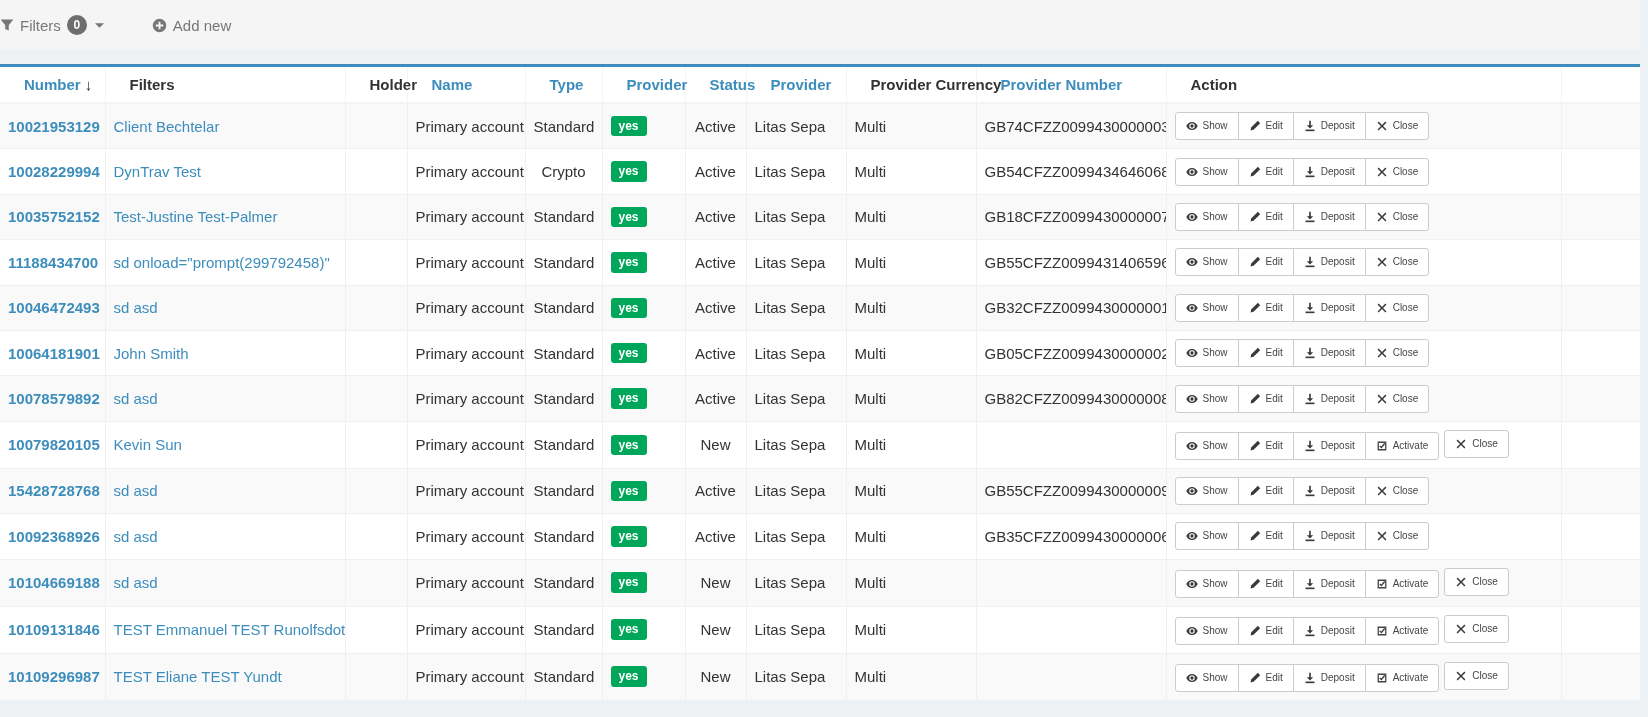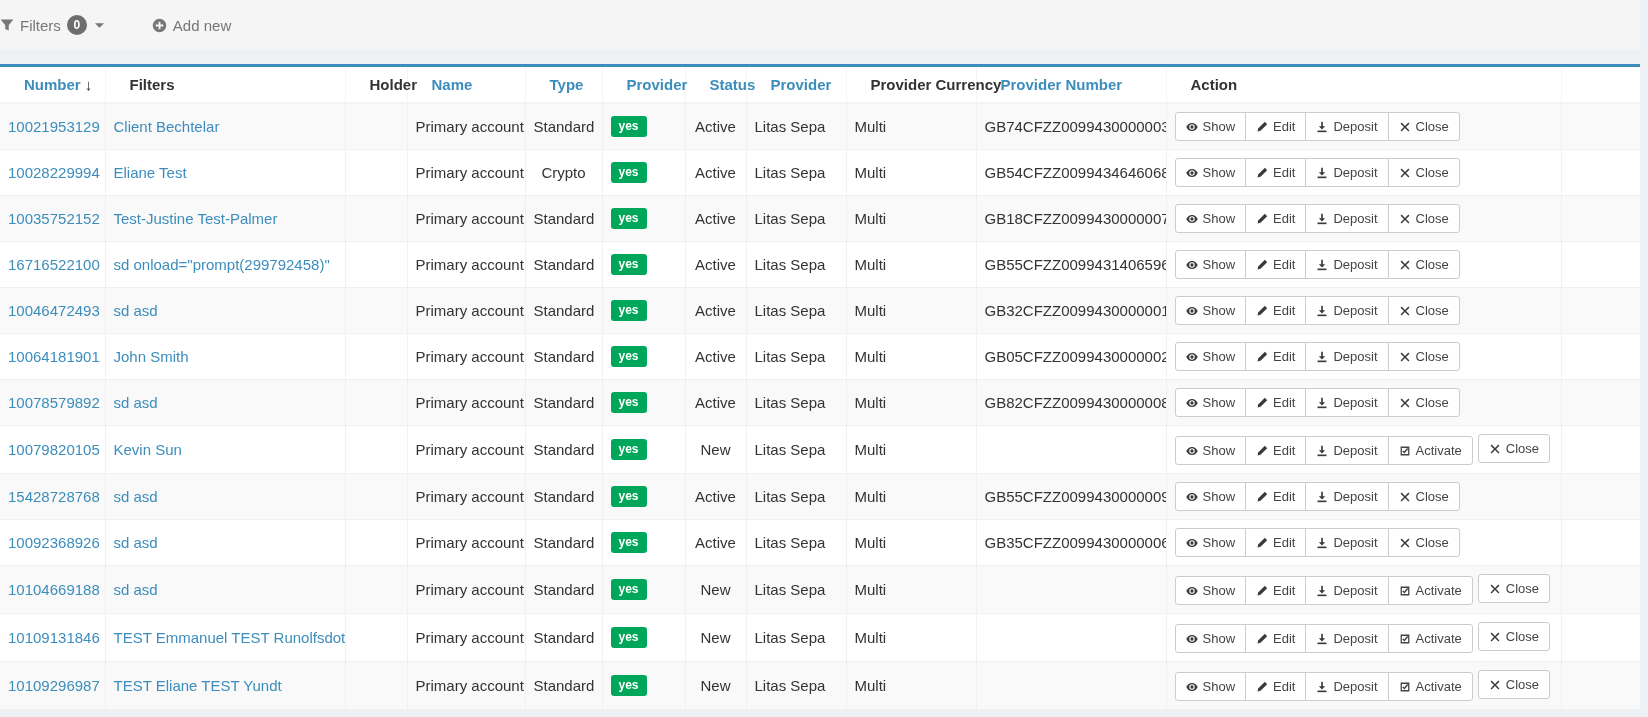--- a/index.html
+++ b/index.html
@@ -41,32 +41,32 @@
   th.sortable { color:#3c8dbc; cursor:pointer; }
   .sort-arrow { color:#222; font-weight:bold; margin-left:4px; font-size:15px; }
   td {
     font-size:15px; padding:12px 8px; white-space:nowrap; overflow:hidden;
     border-top:1px solid #f0f0f0; border-right:1px solid #f0f0f0;
     background:#fff;
   }
   td:last-child { border-right:none; }
   tr.odd td { background:#f9f9f9; }
   a { color:#3c8dbc; text-decoration:none; cursor:pointer; }
-  .cell-number a { font-weight:normal; }
+  .cell-number a { font-weight:bold; }
   td.align-right { text-align:center; }
   .badge-yes {
     display:inline-block; background:#00a65a; color:#fff;
     font-size:12px; font-weight:bold; padding:3px 8px; border-radius:3px; line-height:1.2;
   }
   
   td.cell-action { padding:8px 8px; }
   .btn-group { display:inline-flex; vertical-align:middle; }
   .btn {
     background:#fff; border:1px solid #ccc; color:#444;
-    font-size:13px; line-height:1; padding:7px 10px;
+    font-size:10px; line-height:1; padding:7px 10px;
     display:inline-flex; align-items:center; gap:5px;
     cursor:pointer; font-family:inherit; border-radius:0;
   }
   .btn svg { width:12px; height:12px; fill:#3a3a3a; flex:0 0 auto; }
   .btn-group .btn + .btn { margin-left:-1px;align-items:center; }
   .btn-group .btn:first-child { border-radius:3px 0 0 3px; }
   .btn-group .btn:last-child { border-radius:0 3px 3px 0; }
   .btn.standalone { border-radius:3px; margin-left:5px; }
 </style>
 </head>
@@ -159,21 +159,21 @@
                 <svg viewBox="0 0 16 16">
                   <path d="M13.9 3.5 9.4 8l4.5 4.5-1.4 1.4L8 9.4l-4.5 4.5-1.4-1.4L6.6 8 2.1 3.5l1.4-1.4L8 6.6l4.5-4.5z"></path>
                 </svg>
                 <span> Close</span>
               </button>
             </div></td>
           <td></td>
         </tr>
         <tr>
           <td class="cell-number"><a>10028229994</a></td>
-          <td><a>Eliane Test</a></td>
+          <td><a>DynTrav Test</a></td>
           <td></td>
           <td>Primary account</td>
           <td class="align-right">Crypto</td>
           <td><span class="badge-yes">yes</span></td>
           <td class="align-right">Active</td>
           <td>Litas Sepa</td>
           <td>Multi</td>
           <td>GB54CFZZ00994346460683</td>
           <td class="cell-action"><div class="btn-group">
               <button class="btn">
@@ -238,21 +238,21 @@
               <button class="btn">
                 <svg viewBox="0 0 16 16">
                   <path d="M13.9 3.5 9.4 8l4.5 4.5-1.4 1.4L8 9.4l-4.5 4.5-1.4-1.4L6.6 8 2.1 3.5l1.4-1.4L8 6.6l4.5-4.5z"></path>
                 </svg>
                 <span> Close</span>
               </button>
             </div></td>
           <td></td>
         </tr>
         <tr>
-          <td class="cell-number"><a>16716522100</a></td>
+          <td class="cell-number"><a>11188434700</a></td>
           <td><a>sd onload="prompt(299792458)"</a></td>
           <td></td>
           <td>Primary account</td>
           <td class="align-right">Standard</td>
           <td><span class="badge-yes">yes</span></td>
           <td class="align-right">Active</td>
           <td>Litas Sepa</td>
           <td>Multi</td>
           <td>GB55CFZZ00994314065963</td>
           <td class="cell-action"><div class="btn-group">

